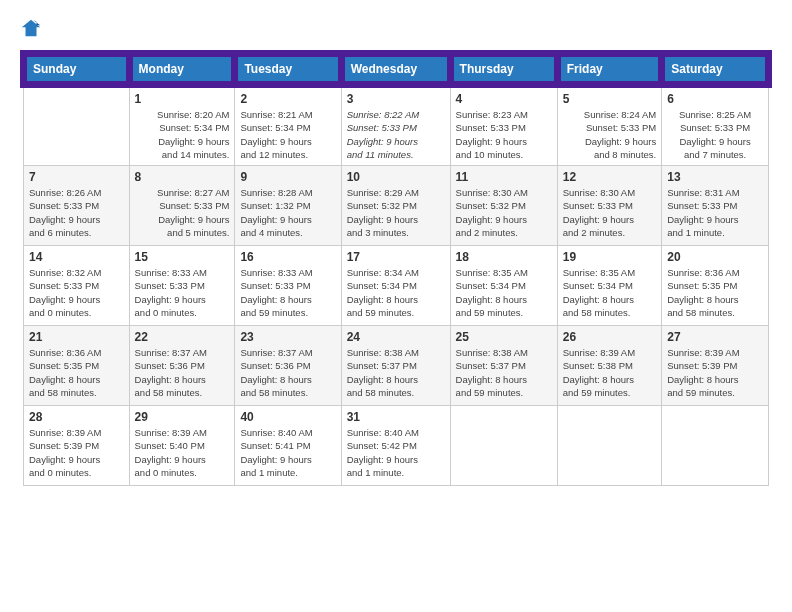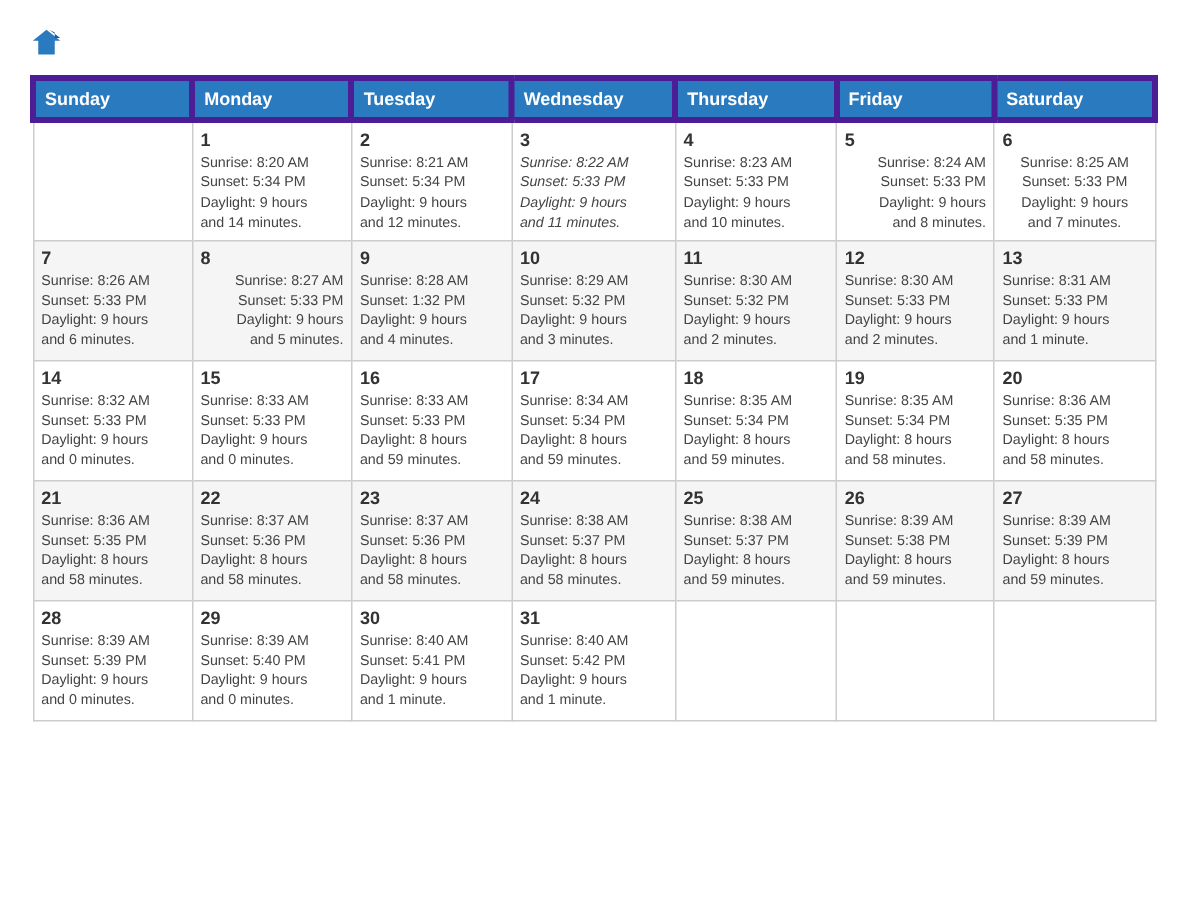--- a/index.html
+++ b/index.html
@@ -56,21 +56,21 @@
       border-collapse: collapse;
       font-size: 10.5px;
     }
     .calendar th {
       background: #2a7abf;
       color: #fff;
       text-align: left;
       padding: 5px 6px;
       font-size: 12px;
       font-weight: bold;
-      border: 4px solid #4c1d95;
+      border: 7px solid #4c1d95;
     }
     .calendar td {
       border: 1px solid #ccc;
       vertical-align: top;
       padding: 4px 5px;
       width: 113px;
       height: 80px;
     }
     .day-number {
       font-size: 12px;
@@ -120,21 +120,21 @@
           <th>Thursday</th>
           <th>Friday</th>
           <th>Saturday</th>
         </tr>
     </thead>
     <tbody id="calendar-body">
     <tr>
           <td class="empty-cell"></td>
           <td>
             <div class="day-number">1</div>
-            <div class="day-info" style="white-space: pre-line;">Sunrise: 8:20 AM
+            <div class="day-info" style="white-space: pre-line; text-align: right;">Sunrise: 8:20 AM
 Sunset: 5:34 PM
 Daylight: 9 hours
 and 14 minutes.</div>
           </td>
           <td>
             <div class="day-number">2</div>
             <div class="day-info" style="white-space: pre-line;">Sunrise: 8:21 AM
 Sunset: 5:34 PM
 Daylight: 9 hours
 and 12 minutes.</div>
@@ -330,21 +330,21 @@
 and 0 minutes.</div>
           </td>
           <td>
             <div class="day-number">29</div>
             <div class="day-info" style="white-space: pre-line;">Sunrise: 8:39 AM
 Sunset: 5:40 PM
 Daylight: 9 hours
 and 0 minutes.</div>
           </td>
           <td>
-            <div class="day-number">30</div>
+            <div class="day-number">40</div>
             <div class="day-info" style="white-space: pre-line;">Sunrise: 8:40 AM
 Sunset: 5:41 PM
 Daylight: 9 hours
 and 1 minute.</div>
           </td>
           <td>
             <div class="day-number">31</div>
             <div class="day-info" style="white-space: pre-line;">Sunrise: 8:40 AM
 Sunset: 5:42 PM
 Daylight: 9 hours

